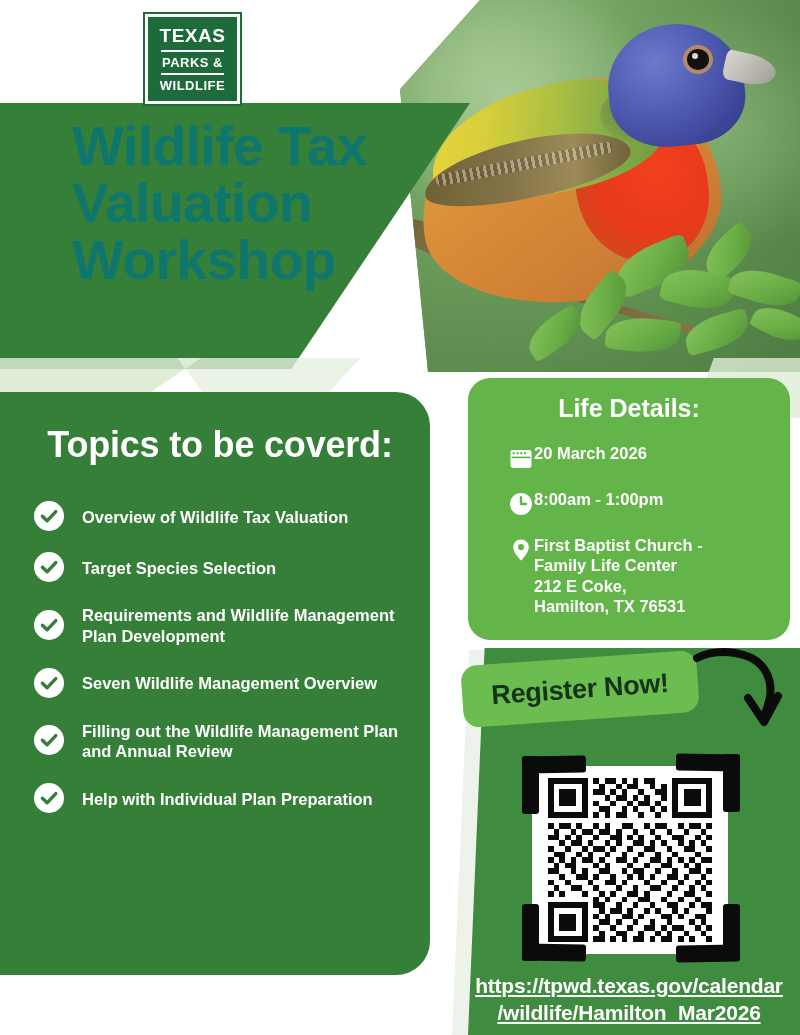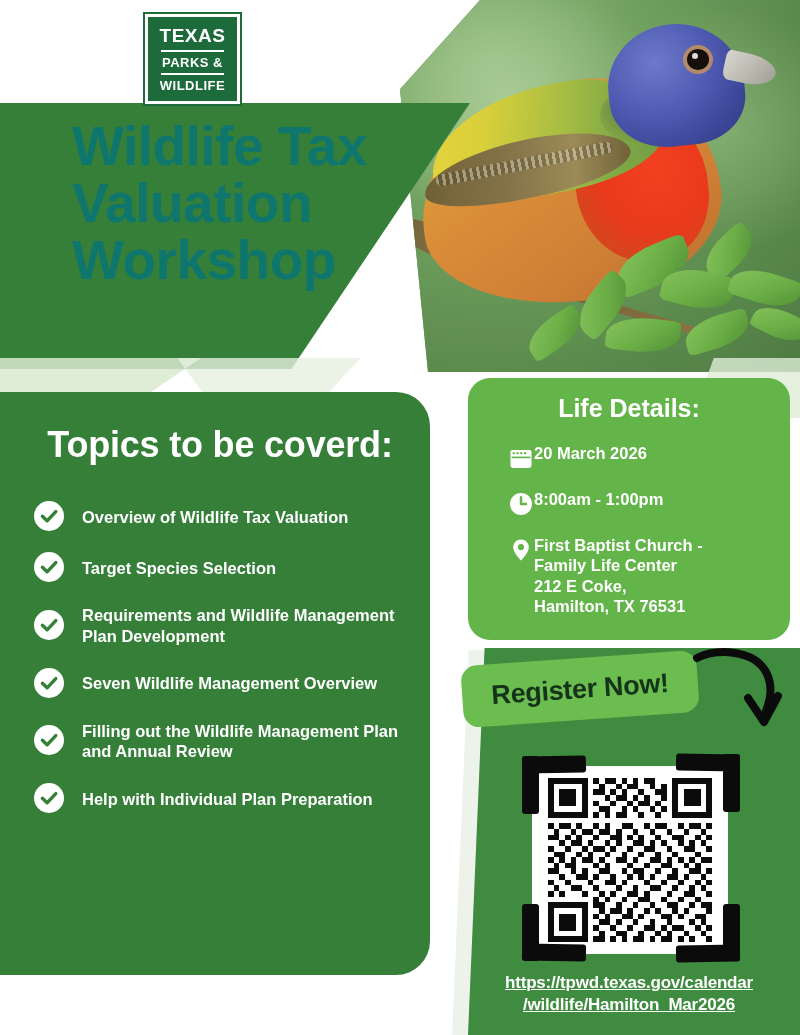--- a/index.html
+++ b/index.html
@@ -375,21 +375,21 @@
   .bk-bl-h { left: 6px; top: 192px; width: 64px; height: 17px; border-radius: 3px; transform: rotate(1deg); }
   .bk-bl-v { left: 6px; top: 152px; width: 17px; height: 57px; border-radius: 3px; }
   .bk-br-h { left: 160px; top: 193px; width: 64px; height: 17px; border-radius: 3px; transform: rotate(-1deg); }
   .bk-br-v { left: 207px; top: 152px; width: 17px; height: 57px; border-radius: 3px; }
 
   .qr-url {
     position: absolute;
     left: 468px; top: 972px;
     width: 322px;
     color: #ffffff;
-    font-size: 17px;
+    font-size: 21px;
     font-weight: 700;
     text-align: center;
     text-decoration: underline;
     line-height: 1.3;
     white-space: pre-line;
     z-index: 7;
     letter-spacing: -0.2px;
   }
 </style>
 </head>

